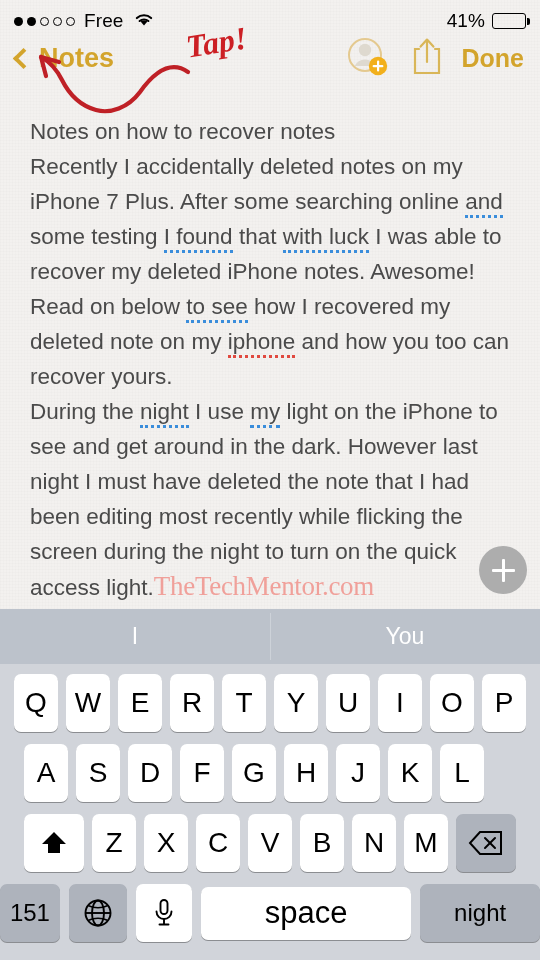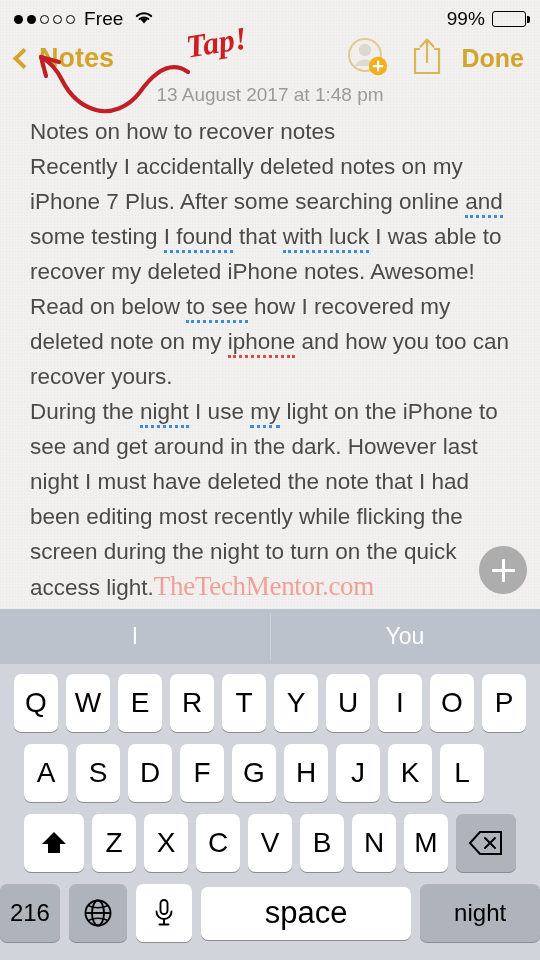--- a/index.html
+++ b/index.html
@@ -13,21 +13,21 @@
     position:relative; width:540px; height:960px;
     background:
       repeating-linear-gradient(0deg, rgba(0,0,0,0.012) 0 1px, rgba(255,255,255,0) 1px 3px),
       repeating-linear-gradient(90deg, rgba(0,0,0,0.012) 0 1px, rgba(255,255,255,0) 1px 3px),
       #f3f1ef;
   }
 
   
   .statusbar {
     position:absolute; top:0; left:0; width:540px; height:32px;
-    display:flex; align-items:flex-start; padding:8px 14px;
+    display:flex; align-items:flex-end; padding:0 14px;
     font-size:19px; color:#000; letter-spacing:.1px;
   }
   .sb-left { display:flex; align-items:center; gap:6px; }
   .dots { display:flex; gap:4px; align-items:center; }
   .dot { width:9px; height:9px; border-radius:50%; }
   .dot.on { background:#000; }
   .dot.off { background:transparent; border:1.4px solid #000; }
   .carrier { font-size:19px; margin-left:3px; }
   .wifi { margin-left:4px; display:inline-block; }
   .sb-center {
@@ -167,21 +167,21 @@
       <span class="carrier">Free</span>
       <span class="wifi">
         <svg width="22" height="16" viewBox="0 0 22 16">
           <path d="M11 14.6 L7.6 10.6 A5.4 5.4 0 0 1 14.4 10.6 Z" fill="#000"></path>
           <path d="M3.9 7.0 A10.6 10.6 0 0 1 18.1 7.0" stroke="#000" stroke-width="2.2" fill="none" stroke-linecap="round"></path>
           <path d="M6.6 10.0 A6.8 6.8 0 0 1 15.4 10.0" stroke="#000" stroke-width="2.0" fill="none" stroke-linecap="round"></path>
         </svg>
       </span>
     </div>
     <div class="sb-right">
-      <span class="batt-pct">99%</span>
+      <span class="batt-pct">41%</span>
       <span class="batt">
         <span class="batt-fill" id="battfill" style="width:92%"></span>
       </span>
     </div>
   </div>
 
   <div class="navbar">
     <div class="back-btn">
       <span class="chev"></span>
       <span class="back-label">Notes</span>
@@ -201,21 +201,20 @@
         <svg width="34" height="42" viewBox="0 0 34 42">
           <path d="M9 14 H5 V38 H29 V14 H25" fill="none" stroke="#d9b658" stroke-width="2.2" stroke-linecap="round"></path>
           <line x1="17" y1="5" x2="17" y2="27" stroke="#d9b658" stroke-width="2.2" stroke-linecap="round"></line>
           <path d="M10.6 11.6 L17 4.6 L23.4 11.6" fill="none" stroke="#d9b658" stroke-width="2.2" stroke-linecap="round" stroke-linejoin="round"></path>
         </svg>
       </span>
       <span class="done-label">Done</span>
     </div>
   </div>
 
-  <div class="date-line">13 August 2017 at 1:48 pm</div>
 
   <div class="note-body">
     <p>Notes on how to recover notes</p>
     <p id="para1"><span>Recently I accidentally deleted notes on my iPhone 7 Plus. After some searching online </span><span class="sp-blue">and</span><span> some testing </span><span class="sp-blue">I found</span><span> that </span><span class="sp-blue">with luck</span><span> I was able to recover my deleted iPhone notes. Awesome! Read on below </span><span class="sp-blue">to see</span><span> how I recovered my deleted note on my </span><span class="sp-red">iphone</span><span> and how you too can recover yours.</span></p>
     <p id="para2"><span>During the </span><span class="sp-blue">night</span><span> I use </span><span class="sp-blue">my</span><span> light on the iPhone to see and get around in the dark. However last night I must have deleted the note that I had been editing most recently while flicking the screen during the night to turn on the quick access light.</span><span class="watermark">TheTechMentor.com</span></p>
     <p id="para3"><span>Unlike my wife who uses an app to turn </span><span class="sp-blue">on a</span><span class="clipped"> torch on her phone I use the quick access light.</span></p>
   </div>
 
   <div class="annot">
     <div class="tap-text">Tap!</div>
@@ -276,21 +275,21 @@
         </div>
       <div class="key back dark">
         <svg width="36" height="26" viewBox="0 0 36 26">
           <path d="M12 2 H33 V24 H12 L2 13 Z" fill="none" stroke="#000" stroke-width="2"></path>
           <line x1="17" y1="8" x2="27" y2="18" stroke="#000" stroke-width="2" stroke-linecap="round"></line>
           <line x1="27" y1="8" x2="17" y2="18" stroke="#000" stroke-width="2" stroke-linecap="round"></line>
         </svg>
       </div>
     </div>
     <div class="krow r4">
-      <div class="key num dark">216</div>
+      <div class="key num dark">151</div>
       <div class="key globe dark">
         <svg width="30" height="30" viewBox="0 0 30 30">
           <circle cx="15" cy="15" r="12.5" fill="none" stroke="#000" stroke-width="1.9"></circle>
           <ellipse cx="15" cy="15" rx="6" ry="12.5" fill="none" stroke="#000" stroke-width="1.9"></ellipse>
           <line x1="2.5" y1="15" x2="27.5" y2="15" stroke="#000" stroke-width="1.9"></line>
           <path d="M5 7.5 Q15 12 25 7.5" fill="none" stroke="#000" stroke-width="1.6"></path>
           <path d="M5 22.5 Q15 18 25 22.5" fill="none" stroke="#000" stroke-width="1.6"></path>
         </svg>
       </div>
       <div class="key mic">

